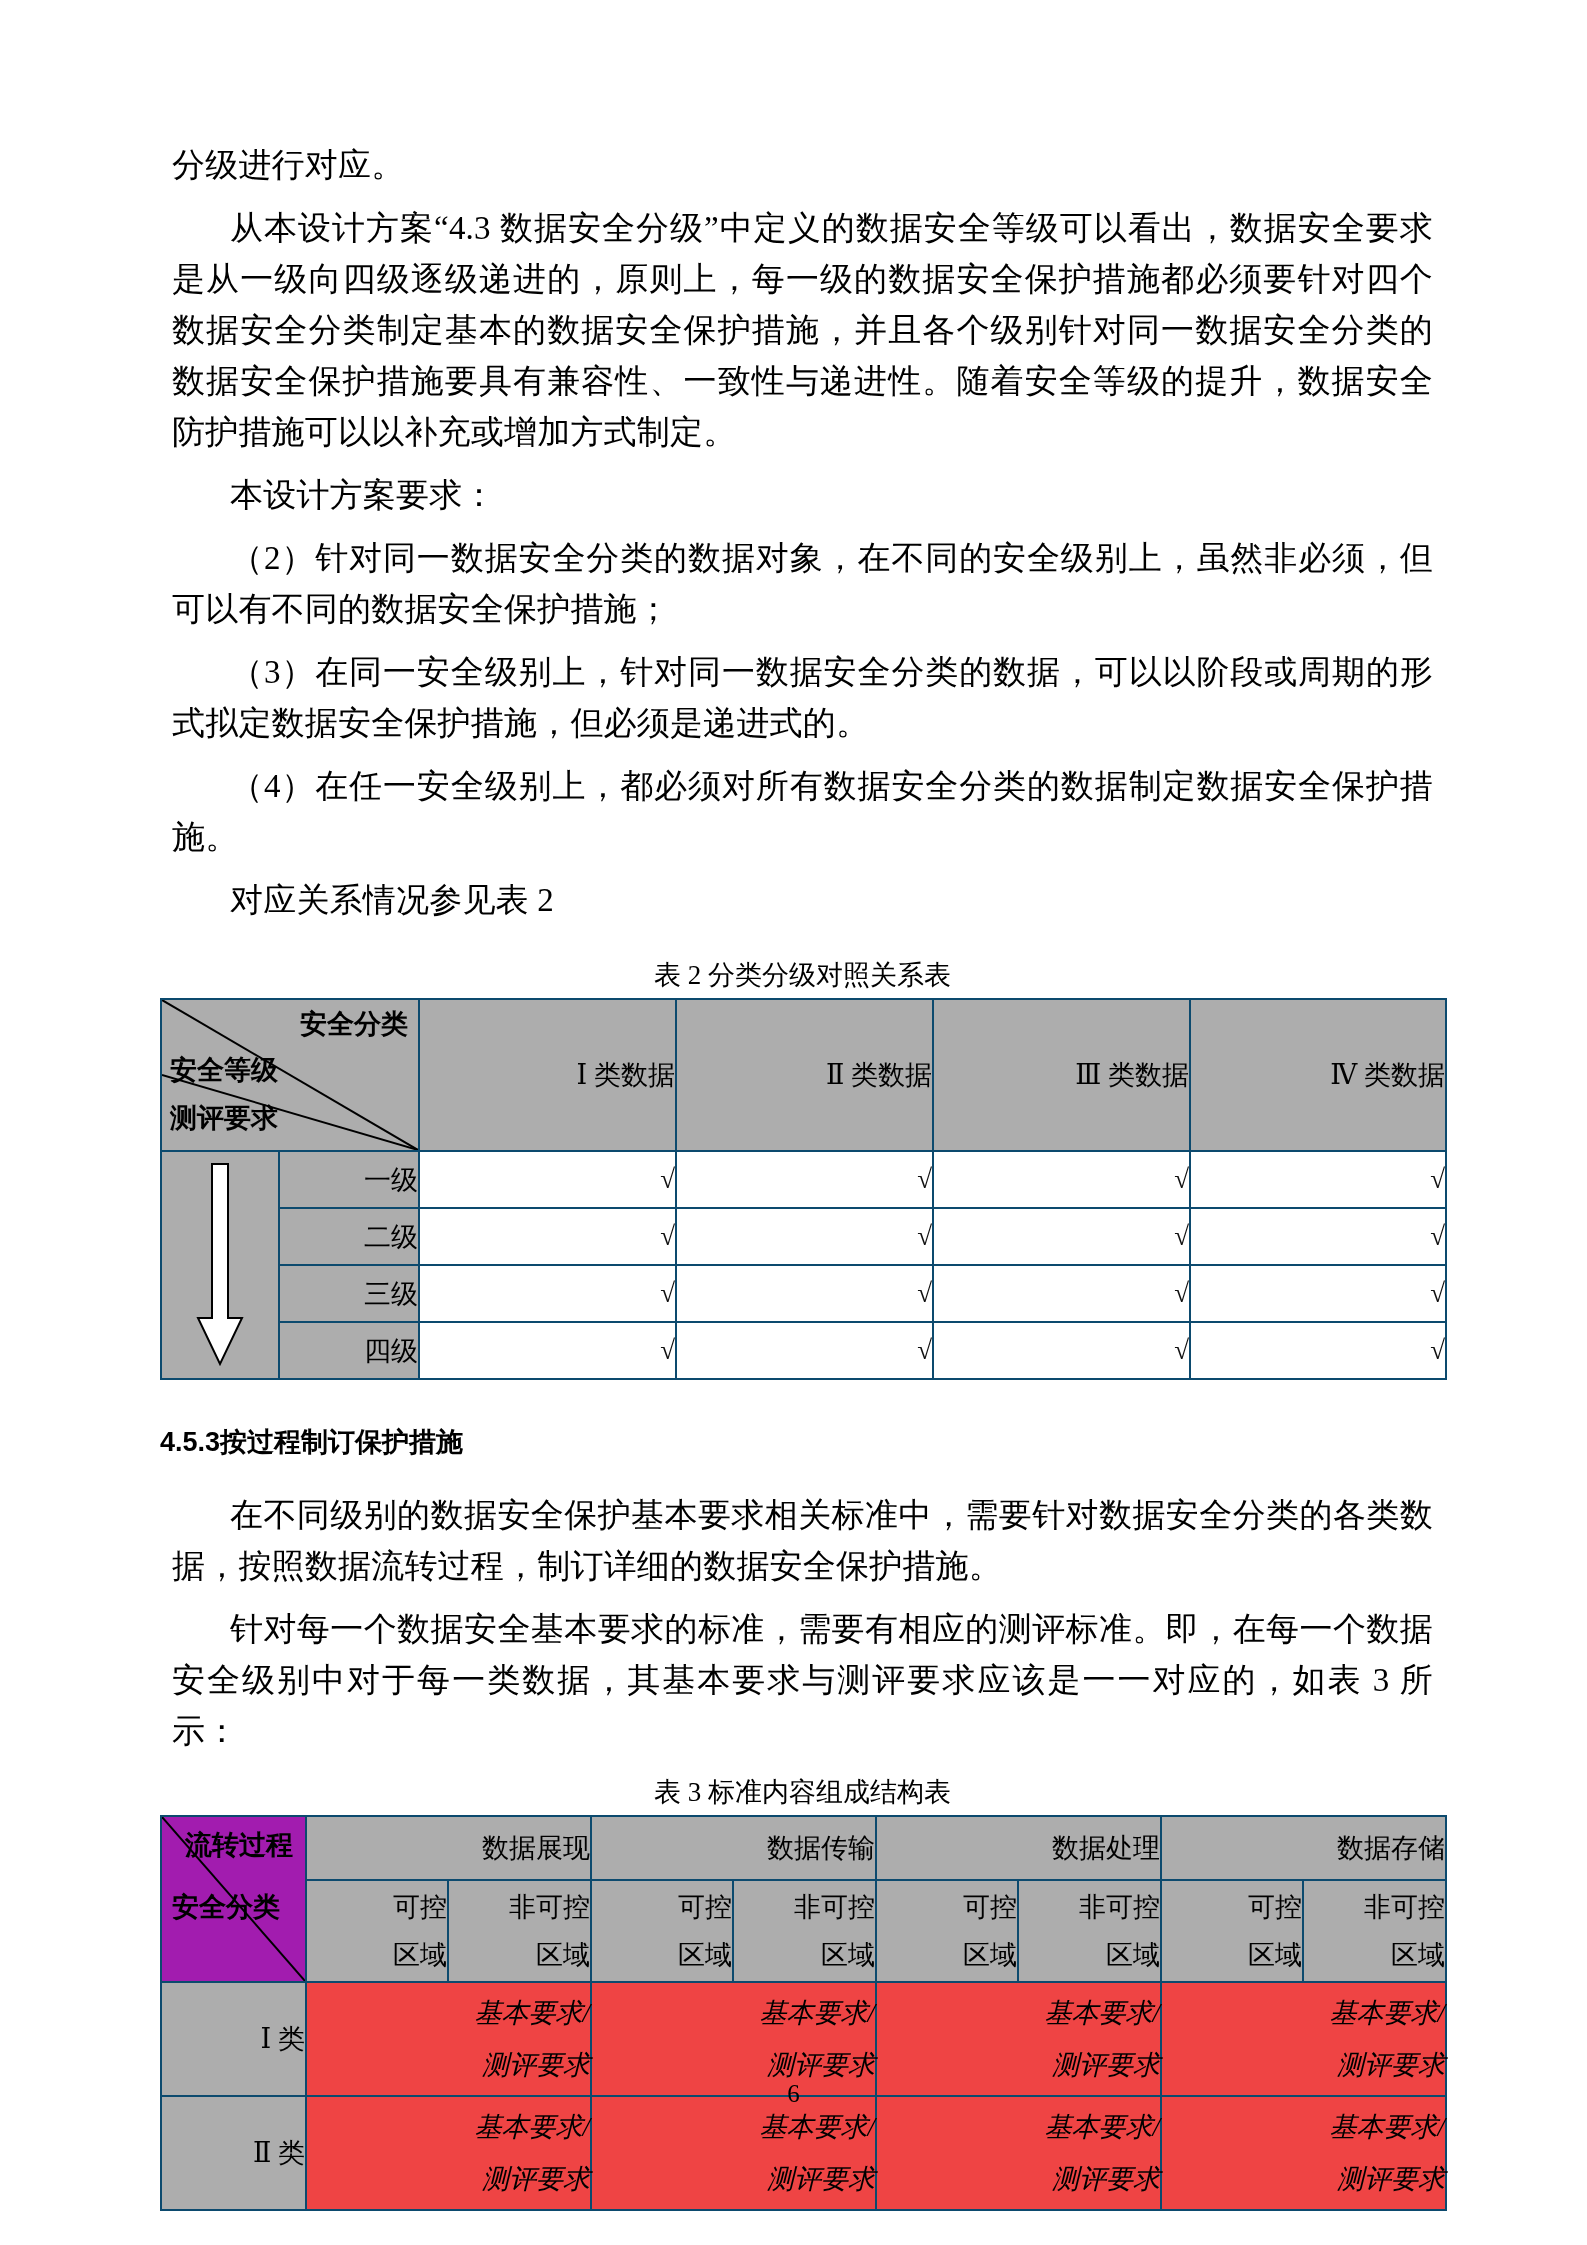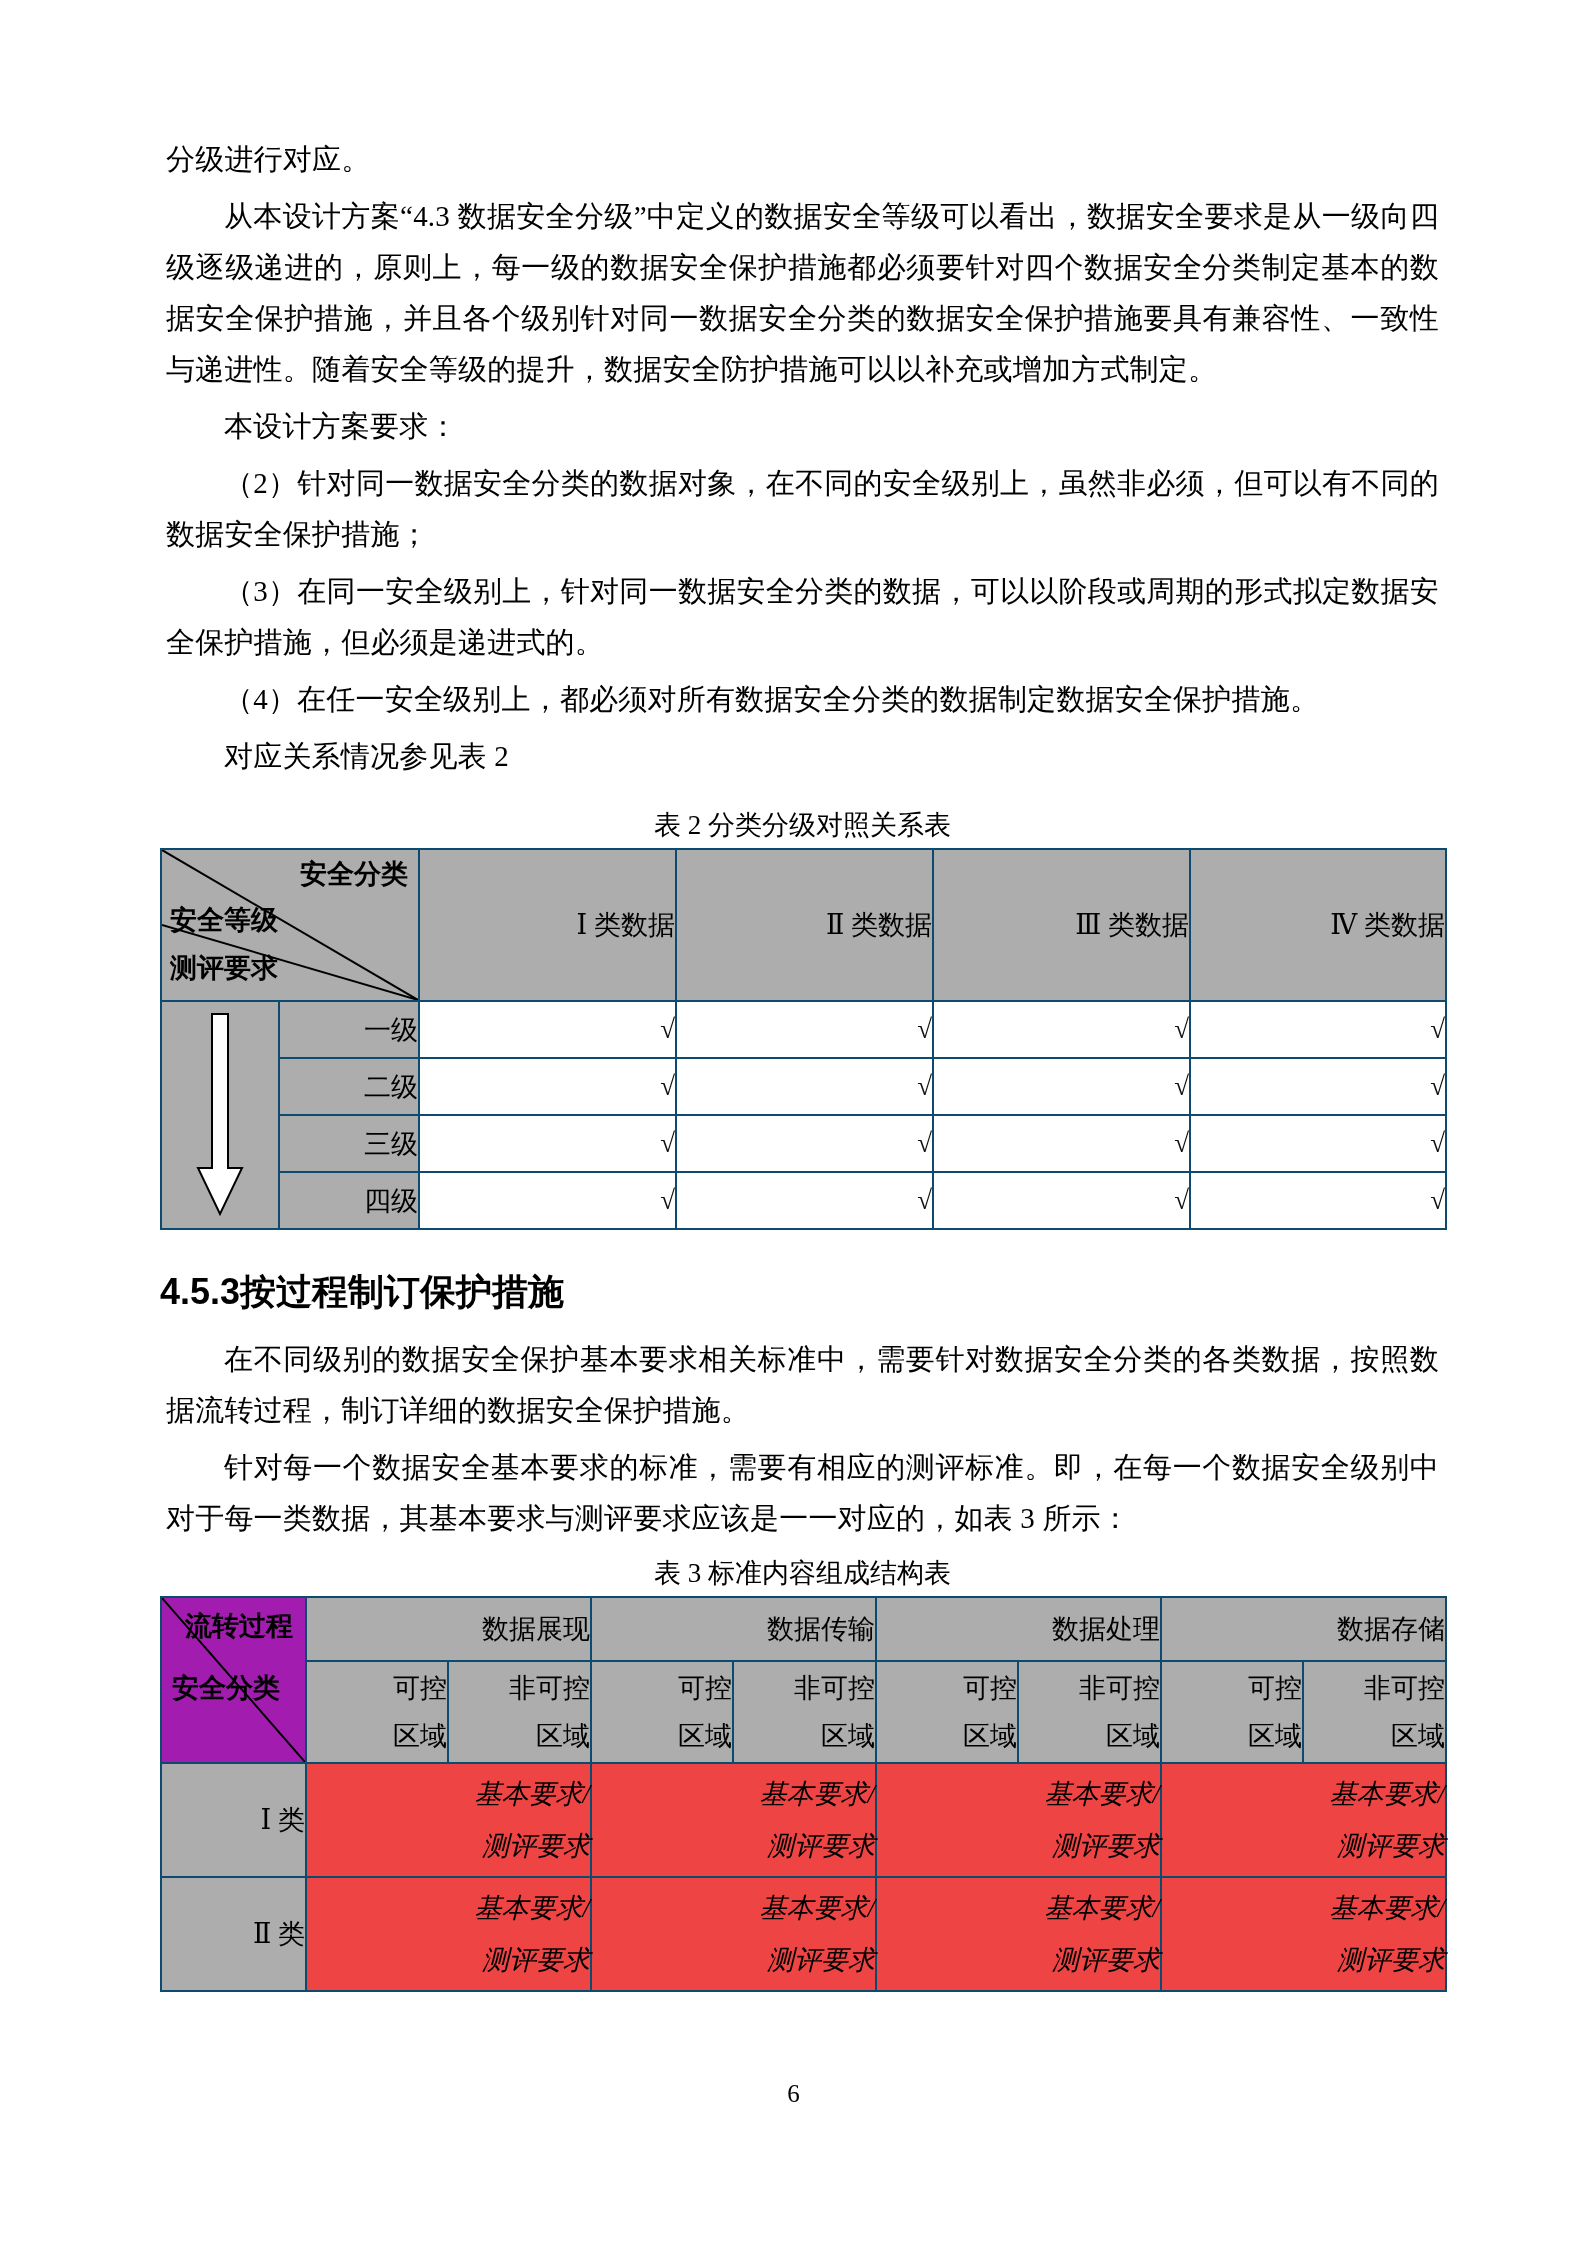--- a/index.html
+++ b/index.html
@@ -20,33 +20,33 @@
     padding: 0;
     overflow: hidden;
   }
   .content {
     position: absolute;
     left: 160px;
     top: 128px;
     width: 1285px;
   }
   p.body-text {
-    margin: 6px;
-    font-size: 29px;
+    margin: 12px;
+    font-size: 33px;
     line-height: 51px;
     text-align: justify;
     text-justify: inter-ideograph;
     letter-spacing: 0.2px;
   }
   p.indent2 { text-indent: 58px; }
 
   h3.section-heading {
     margin: 0;
     font-family: "Liberation Sans", "DejaVu Sans", sans-serif;
-    font-size: 36px;
+    font-size: 27px;
     font-weight: bold;
     line-height: 44px;
   }
 
   .spacer-sm { height: 14px; }
   .spacer-lg { height: 40px; }
 
   .table-caption {
     margin: 0;
     text-align: center;

